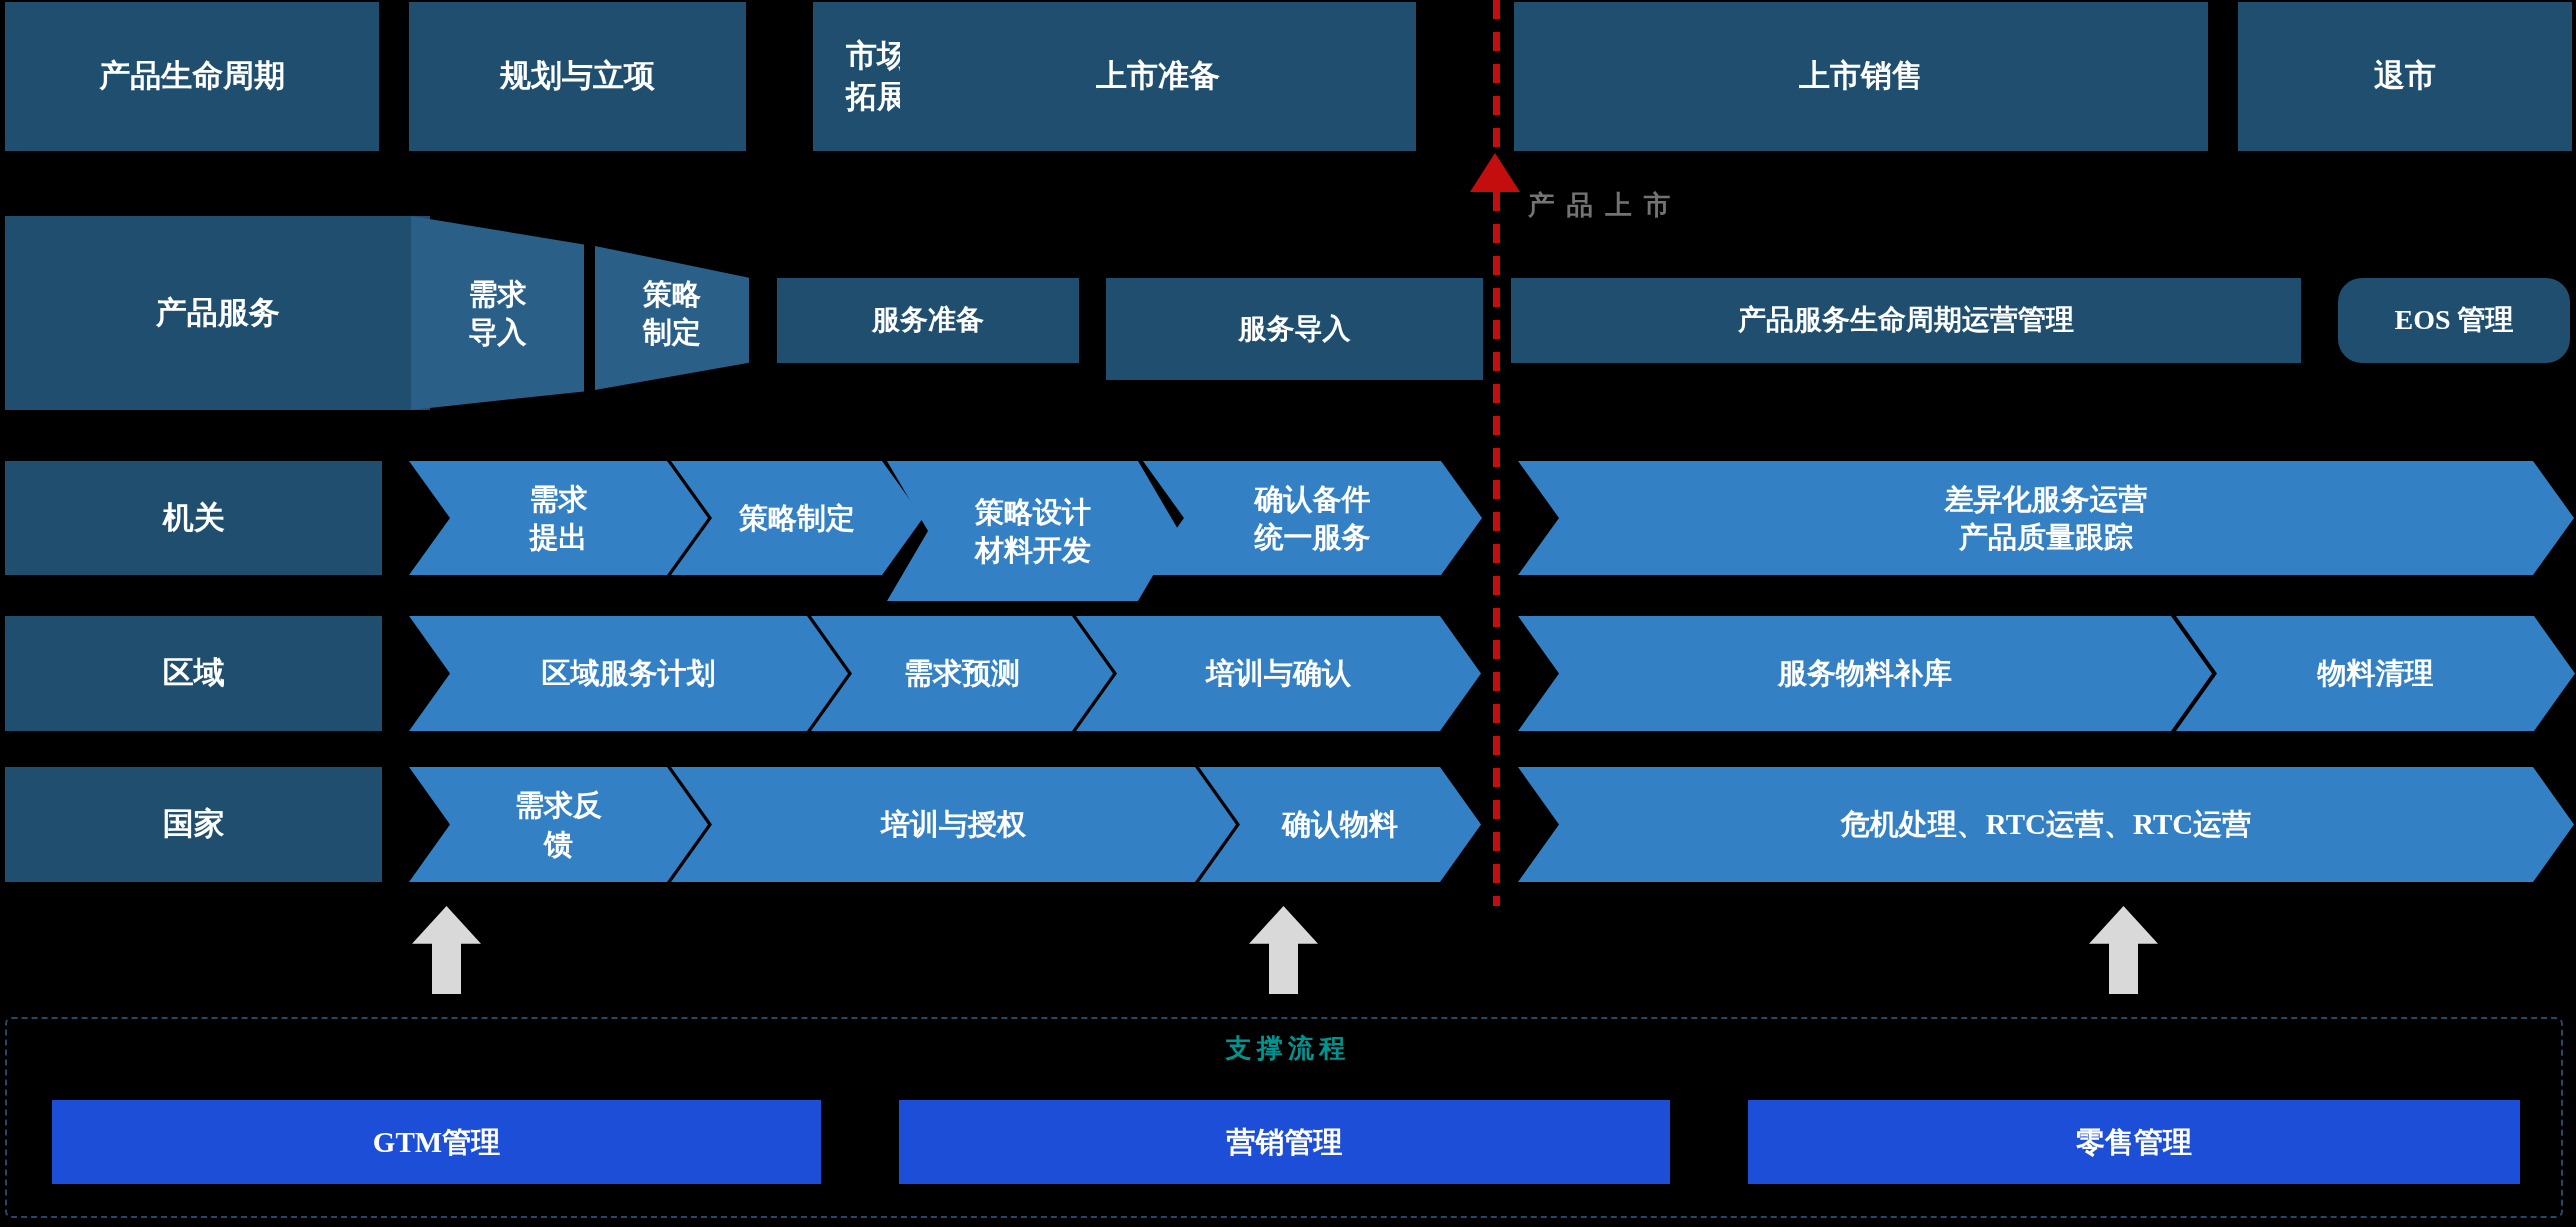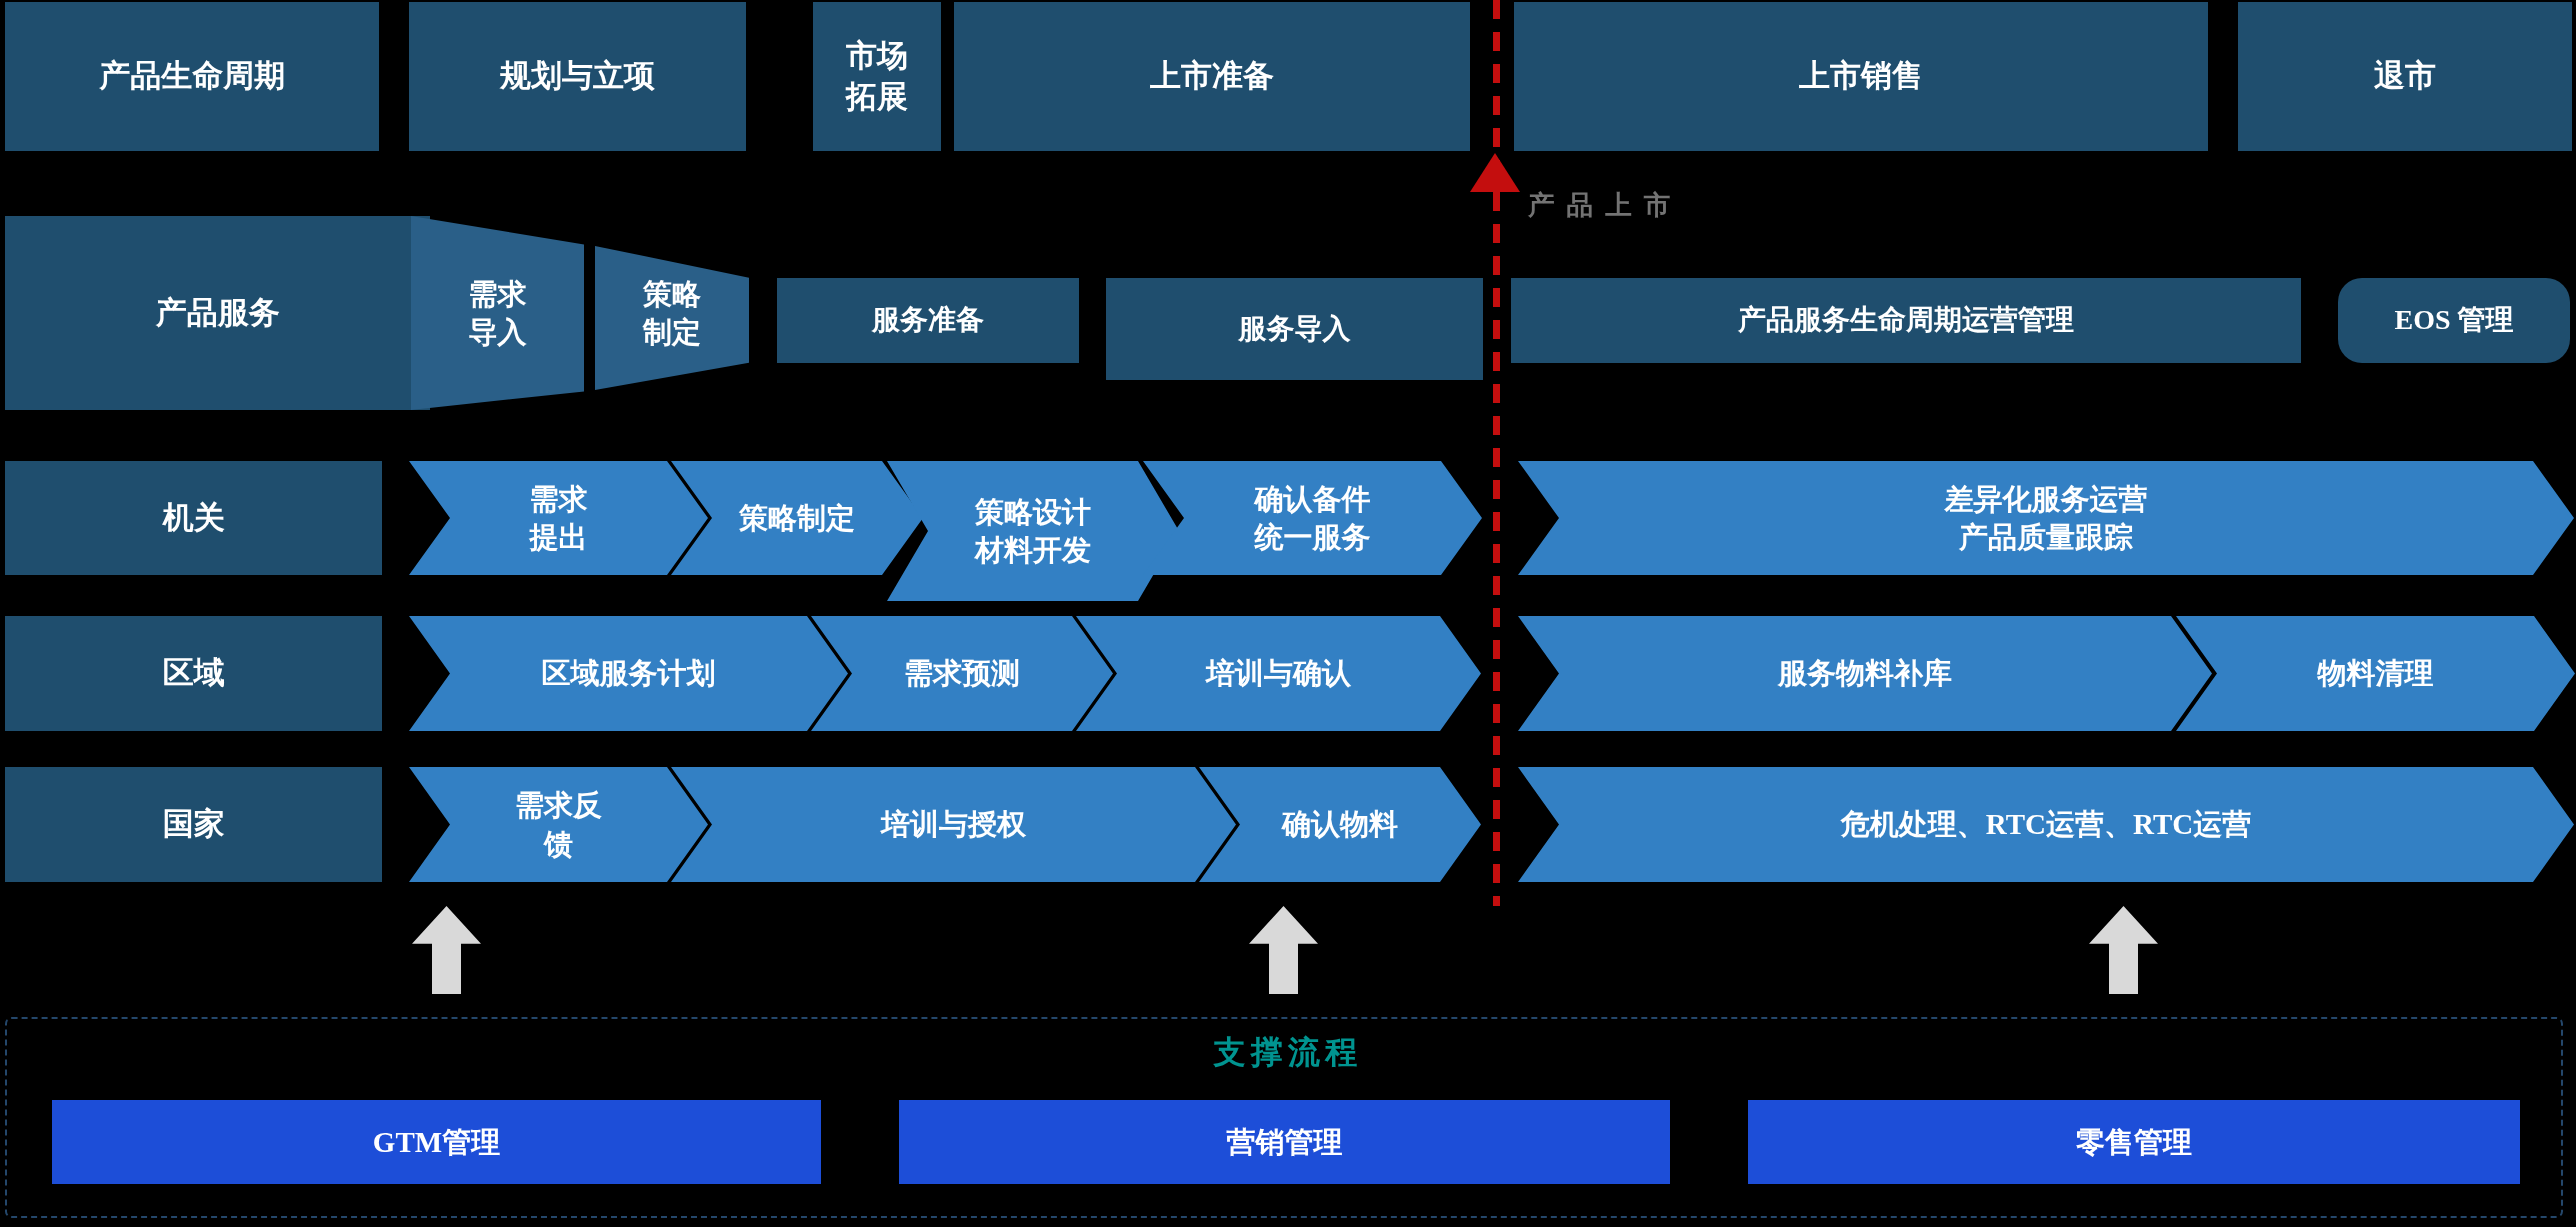--- a/index.html
+++ b/index.html
@@ -44,33 +44,33 @@
     position:absolute;top:906px;width:69px;height:88px;background:#D9D9D9;
     clip-path:polygon(50% 0,100% 43%,71% 43%,71% 100%,29% 100%,29% 43%,0 43%);
   }
   
   .support{
     position:absolute;left:5.3px;top:1017px;width:2558px;height:201px;
     border:2.7px dashed #24476B;border-radius:6.6px;box-sizing:border-box;
   }
   .support-title{
     position:absolute;left:0;right:0;top:1031px;text-align:center;
-    color:#009490;font-size:32px;font-weight:700;letter-spacing:5.3px;
+    color:#009490;font-size:26px;font-weight:700;letter-spacing:5.3px;
   }
 </style>
 </head>
 <body>
 
 <div class="canvas">
 
   <div class="cell navy f46" style="left:5.3px;top:2px;width:374px;height:149px;">产品生命周期</div>
   <div class="cell navy f46" style="left:409px;top:2px;width:337px;height:149px;">规划与立项</div>
   <div class="cell navy f46" style="left:777px;top:2px;width:128px;height:149px;margin-left:36px;">市场
 拓展</div>
-  <div class="cell navy f46" style="left:954px;top:2px;width:516px;height:149px;">上市准备</div>
+  <div class="cell navy f46" style="left:900px;top:2px;width:516px;height:149px;">上市准备</div>
   <div class="cell navy f46" style="left:1514px;top:2px;width:694px;height:149px;">上市销售</div>
   <div class="cell navy f46" style="left:2238px;top:2px;width:334px;height:149px;">退市</div>
 
   <div class="cell navy f46" style="left:5.3px;top:216px;width:425px;height:194px;text-align:center;">产品服务</div>
   <div class="cell steel trap1 f44" style="left:411px;top:216px;width:173px;height:194px;">需求
 导入</div>
   <div class="cell steel trap2 f44" style="left:595px;top:216px;width:154px;height:194px;">策略
 制定</div>
   <div class="cell navy f42" style="left:777px;top:278px;width:302px;height:85px;">服务准备</div>
   <div class="cell navy f42" style="left:1106px;top:278px;width:377px;height:102px;">服务导入</div>

